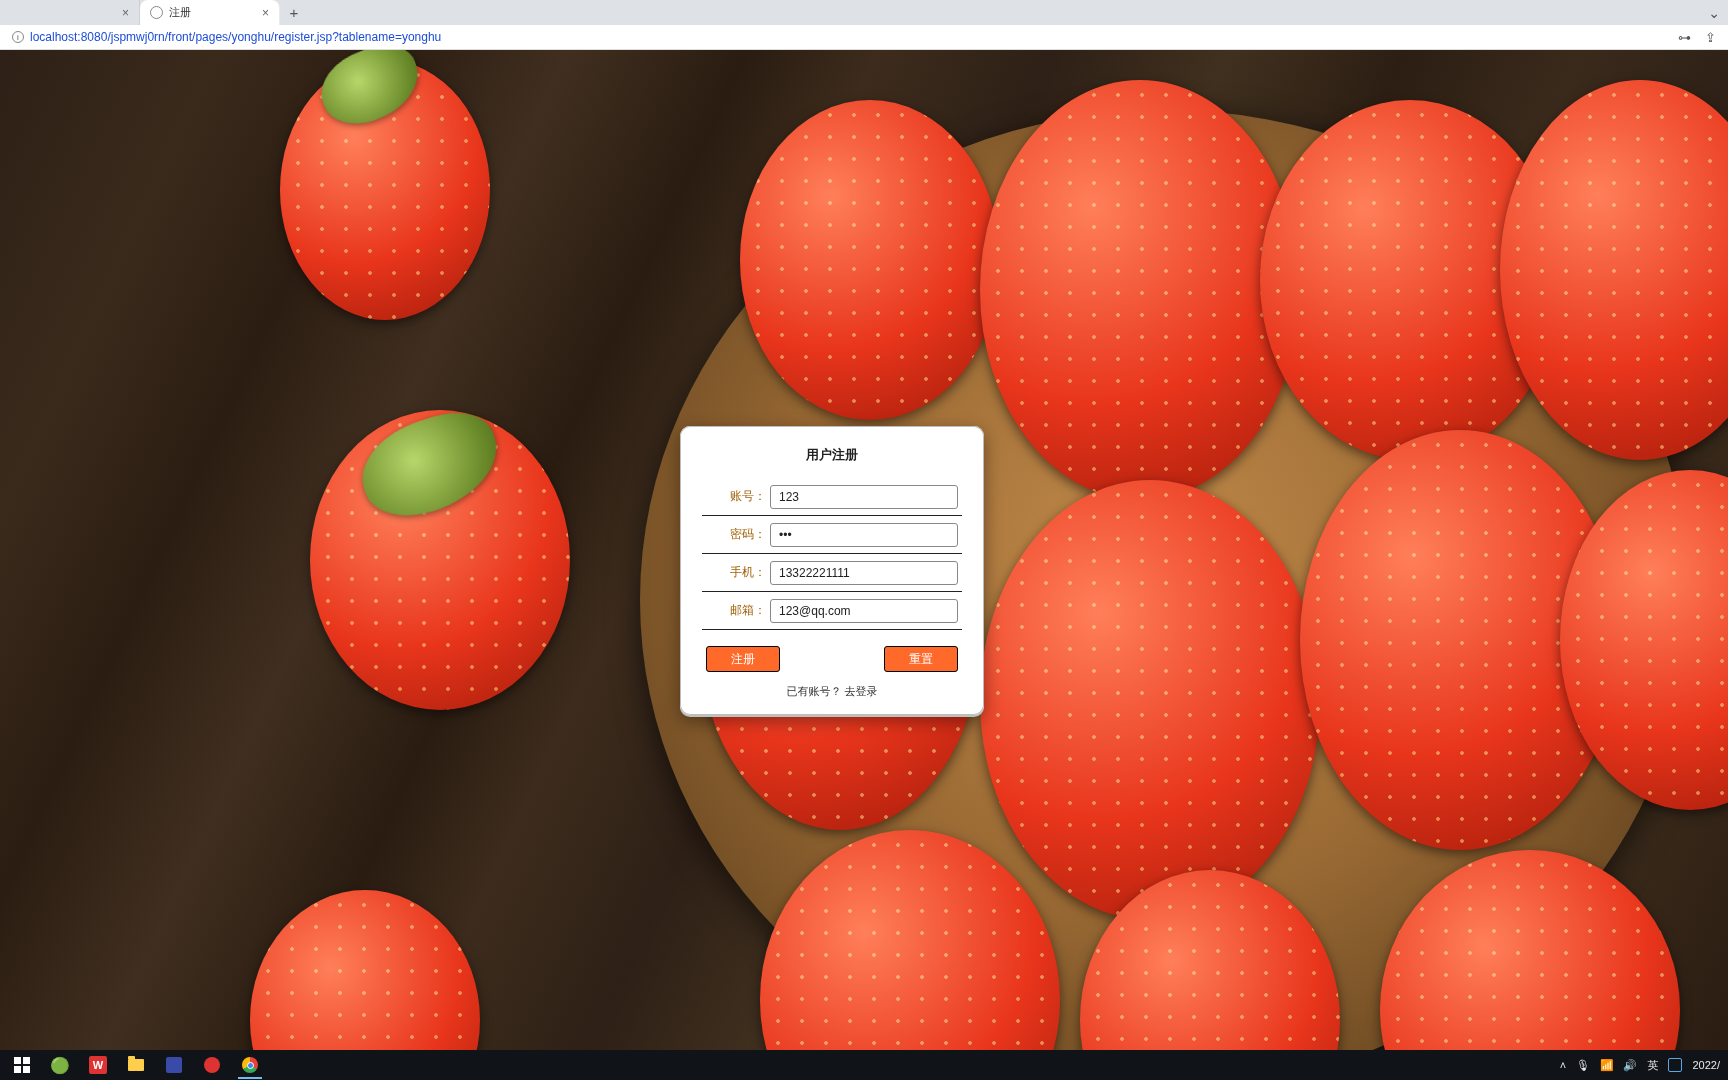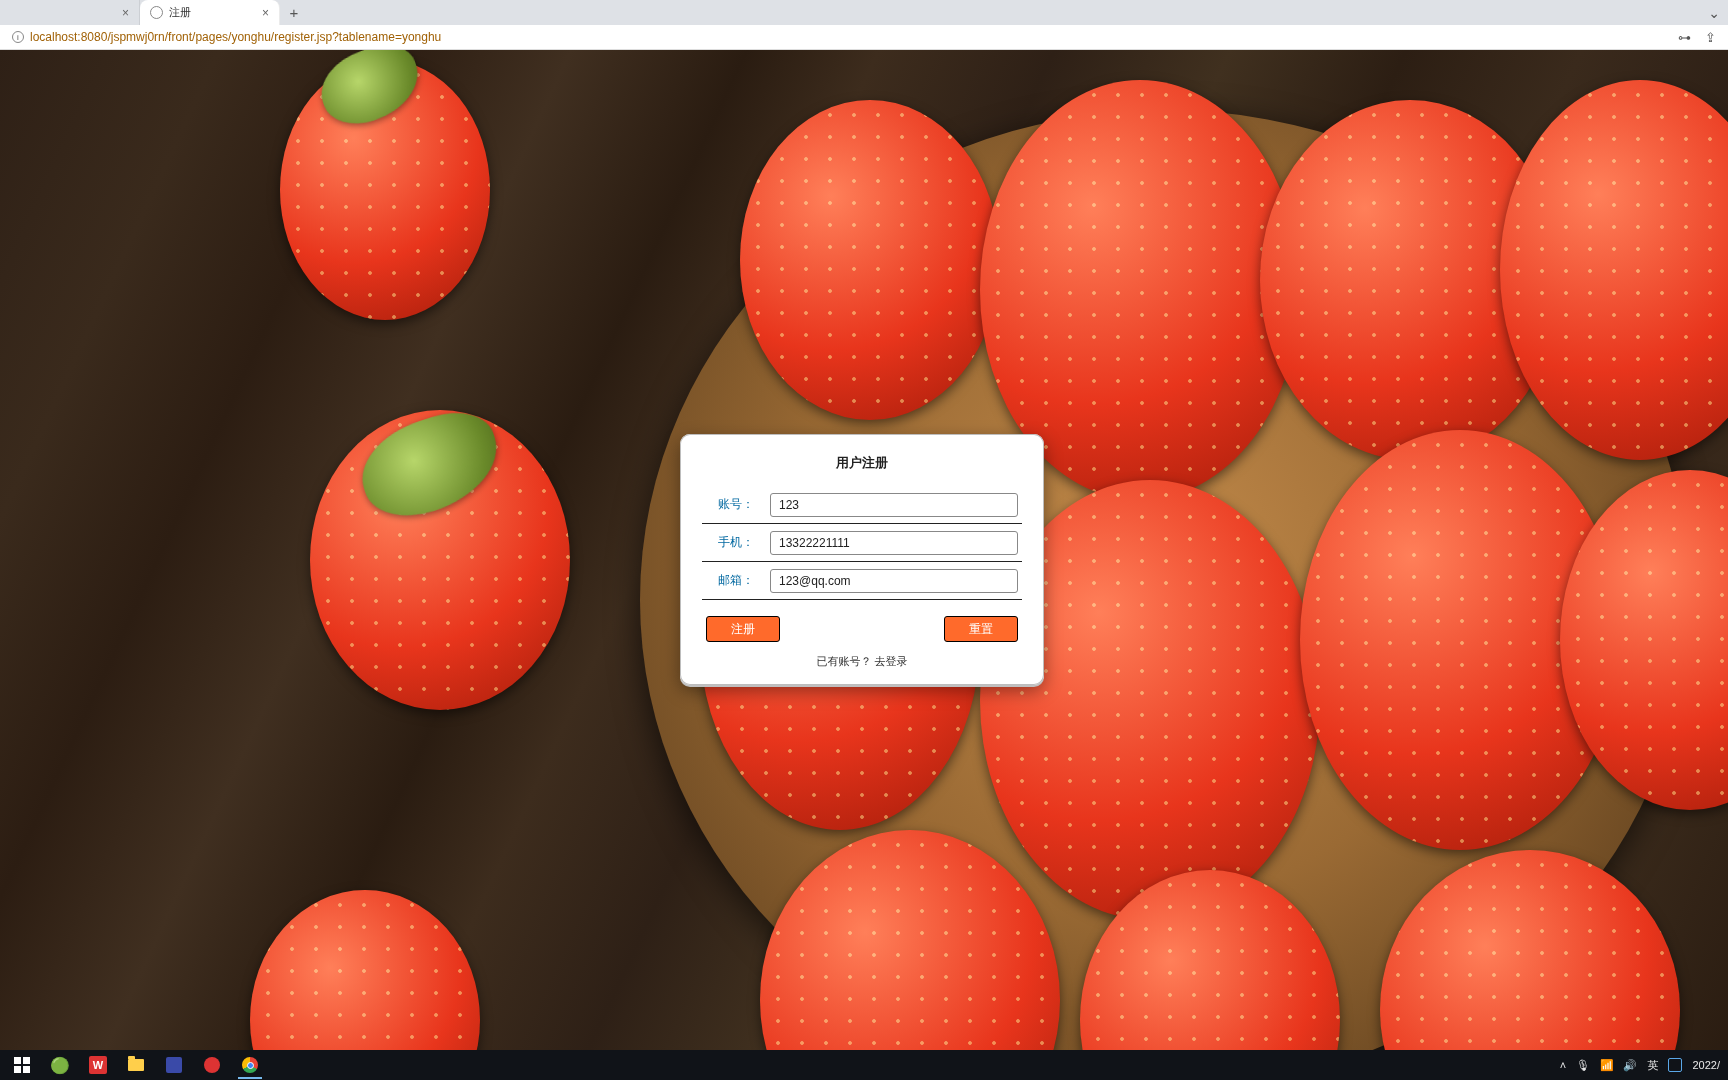--- a/index.html
+++ b/index.html
@@ -40,21 +40,21 @@
     border-bottom: 1px solid #ddd;
     display: flex;
     align-items: center;
     padding: 0 12px;
     font-size: 12px;
     color: #555;
     justify-content: space-between;
   }
   .addr-left { display: flex; align-items: center; gap: 6px; }
   .url { color: #555; }
-  .url .host { color: #a16207; }
+  .url .host { color: #1d4ed8; }
   .addr-right { display: flex; gap: 14px; color: #555; font-size: 13px; }
   
   .page {
     position: relative;
     width: 1728px;
     height: 1006px;
     background:
       linear-gradient(115deg,
         #2e2016 0%, #3a2a1c 10%, #2c1d12 18%, #402f20 26%, #2a1c11 34%,
         #3d2c1d 40%, #2e2016 48%, #40301f 56%, #2c1e13 64%, #3a2a1c 72%,
@@ -93,22 +93,22 @@
     left: 640px; top: 60px;
     border-radius: 50%;
     background: radial-gradient(circle at 48% 46%, #c28a4a 0%, #9a6a34 45%, #6d4a23 75%, #4a3116 100%);
     filter: drop-shadow(0 8px 16px rgba(0,0,0,.6));
   }
 
   
   .card {
     position: absolute;
     left: 680px;
-    top: 384px;
-    width: 364px;
+    top: 376px;
+    width: 304px;
     background: #fff;
     border-radius: 10px;
     box-shadow: 0 2px 0 #bfbfbf, 0 0 0 1px #bdbdbd inset, 0 6px 18px rgba(0,0,0,.4);
     padding: 20px 22px 16px;
   }
   .card h3 {
     text-align: center;
     font-size: 13px;
     font-weight: 600;
     color: #222;
@@ -117,23 +117,23 @@
   .row {
     display: flex;
     align-items: center;
     height: 38px;
     border-bottom: 1px solid #222;
     padding: 0 4px;
   }
   .row:last-of-type { border-bottom: none; }
   .row label {
     width: 60px;
-    text-align: center;
+    text-align: right;
     font-size: 12px;
-    color: #0369a1;
+    color: #a16207;
     margin-right: 4px;
   }
   .row input {
     flex: 1;
     height: 24px;
     border: 1px solid #888;
     border-radius: 3px;
     padding: 0 8px;
     font-size: 12px;
     color: #222;
@@ -250,20 +250,24 @@
   <div class="berry seeded" style="left:1380px; top:800px; width:300px; height:320px;"></div>
 
   <div class="card">
     <h3>用户注册</h3>
 
     <div class="row">
       <label>账号：</label>
       <input type="text" value="123" style="">
     </div>
     <div class="row">
+      <label>密码：</label>
+      <input type="password" value="•••" style="">
+    </div>
+    <div class="row">
       <label>手机：</label>
       <input type="text" value="13322221111" style="">
     </div>
     <div class="row">
       <label>邮箱：</label>
       <input type="text" value="123@qq.com" style="">
     </div>
 
     <div class="btns">
       <button class="btn">注册</button>

